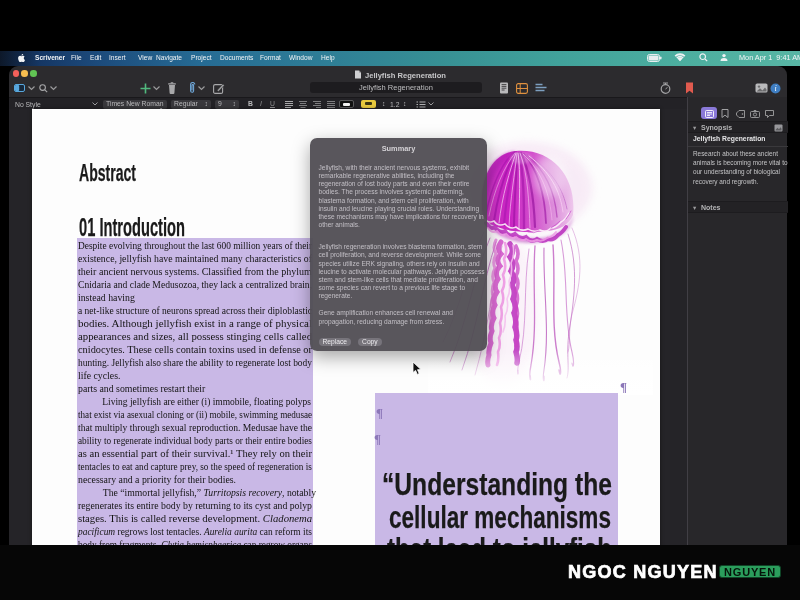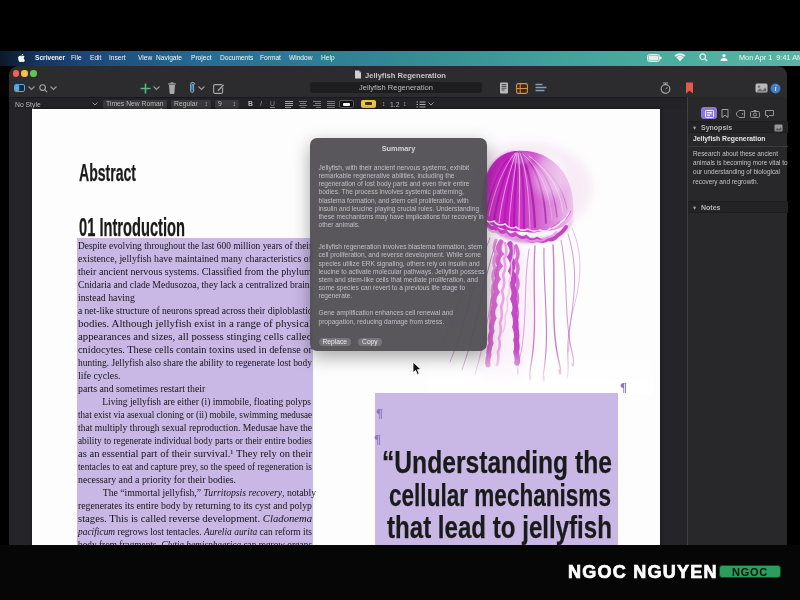--- a/index.html
+++ b/index.html
@@ -29,21 +29,21 @@
   
   #hl { left:77px; top:238px; width:236px; height:307px; background:#c9b8e6; }
   #bodytext { left:78px; top:239px; width:234px; color:#141414;
     font-family:"Liberation Serif", serif; font-size:9.8px; line-height:13px; }
   #bodytext div { white-space:nowrap; transform-origin:0 50%; }
   #bodytext div.ind { text-indent:25px; }
   .it { font-style:italic; }
   
   #quote { left:375px; top:393px; width:243px; height:207px; background:#c9b8e6; }
   .pil { position:absolute; color:#8c77b8; font-size:13px; font-weight:bold; font-family:"Liberation Serif",serif; }
-  #quotetext { left:382px; top:446px; color:#1f1f1f; font-size:34px; line-height:32.5px; font-weight:bold; white-space:nowrap; }
+  #quotetext { left:382px; top:468px; color:#1f1f1f; font-size:34px; line-height:32.5px; font-weight:bold; white-space:nowrap; }
   
   #popup { left:310px; top:138px; width:177px; height:213px; border-radius:7px;
     background:rgba(80,77,83,0.95); box-shadow:0 6px 18px rgba(0,0,0,0.35);
     color:#c2bfc5; font-size:6.6px; }
   #popup .pp { line-height:8.15px; white-space:nowrap; }
   #popup .bt { display:inline-block; background:rgba(130,128,136,0.72); color:#eceaee; border-radius:4px;
     font-size:6.7px; padding:0.5px 4px 1px; }
   
   #bottombar { left:0; top:545px; width:800px; height:55px; background:#060606; }
   #wm { position:absolute; left:568px; top:17px; color:#fff; font-size:17.5px; font-weight:bold; letter-spacing:1.2px; white-space:nowrap;
@@ -407,14 +407,14 @@
   </div>
 
   <div class="abs" style="left:412px;top:362px;">
     <svg width="12" height="14" viewBox="0 0 12 14">
       <path d="M1 0 L1 10.5 L3.6 8.4 L5.3 12.4 L7.2 11.6 L5.5 7.7 L9 7.6 Z" fill="#111" stroke="#fff" stroke-width="0.8"></path>
     </svg>
   </div>
 
   <div id="bottombar" class="abs">
     <div id="wm">NGOC NGUYEN</div>
-    <div id="store">NGOC</div>
+    <div id="store">NGUYEN</div>
   </div>
 
 </body></html>

